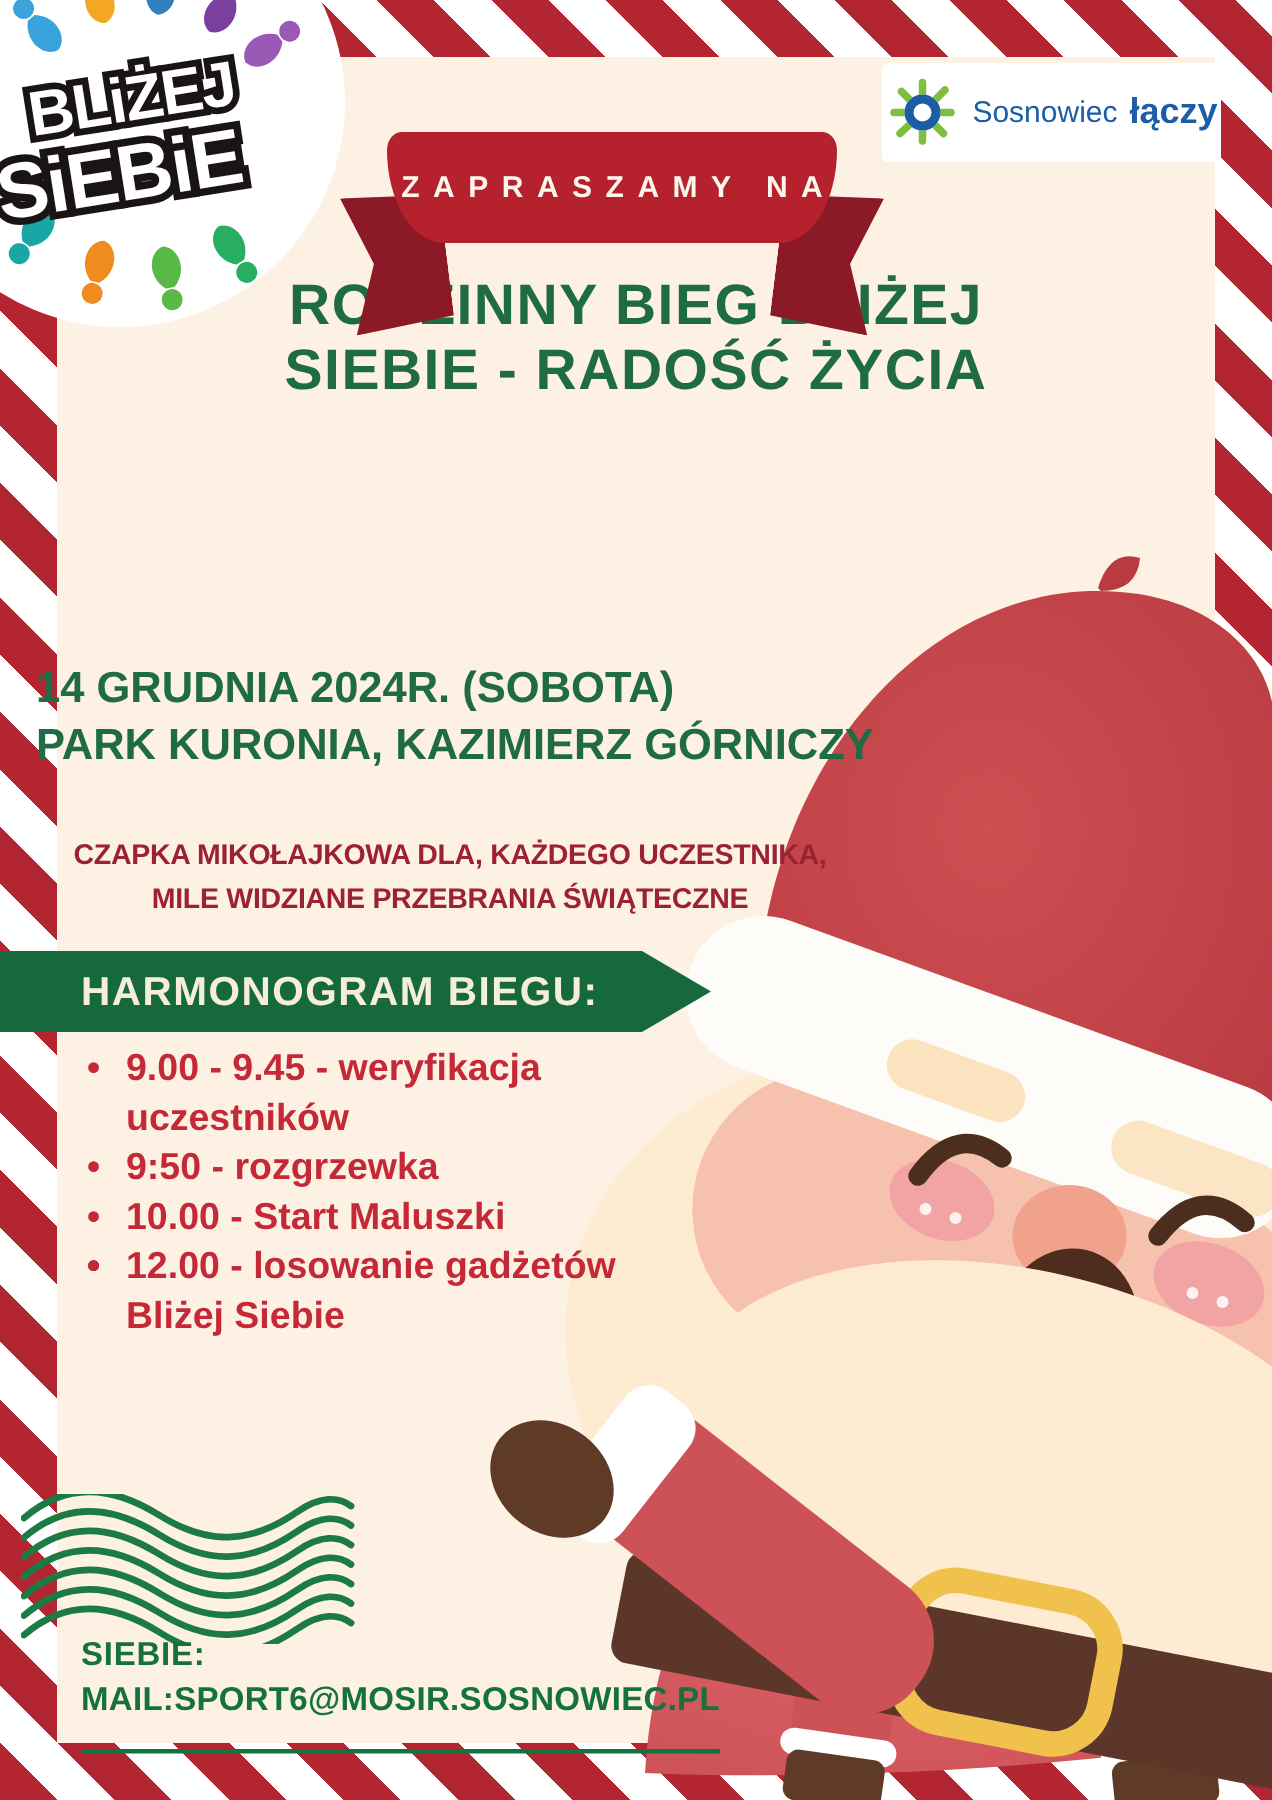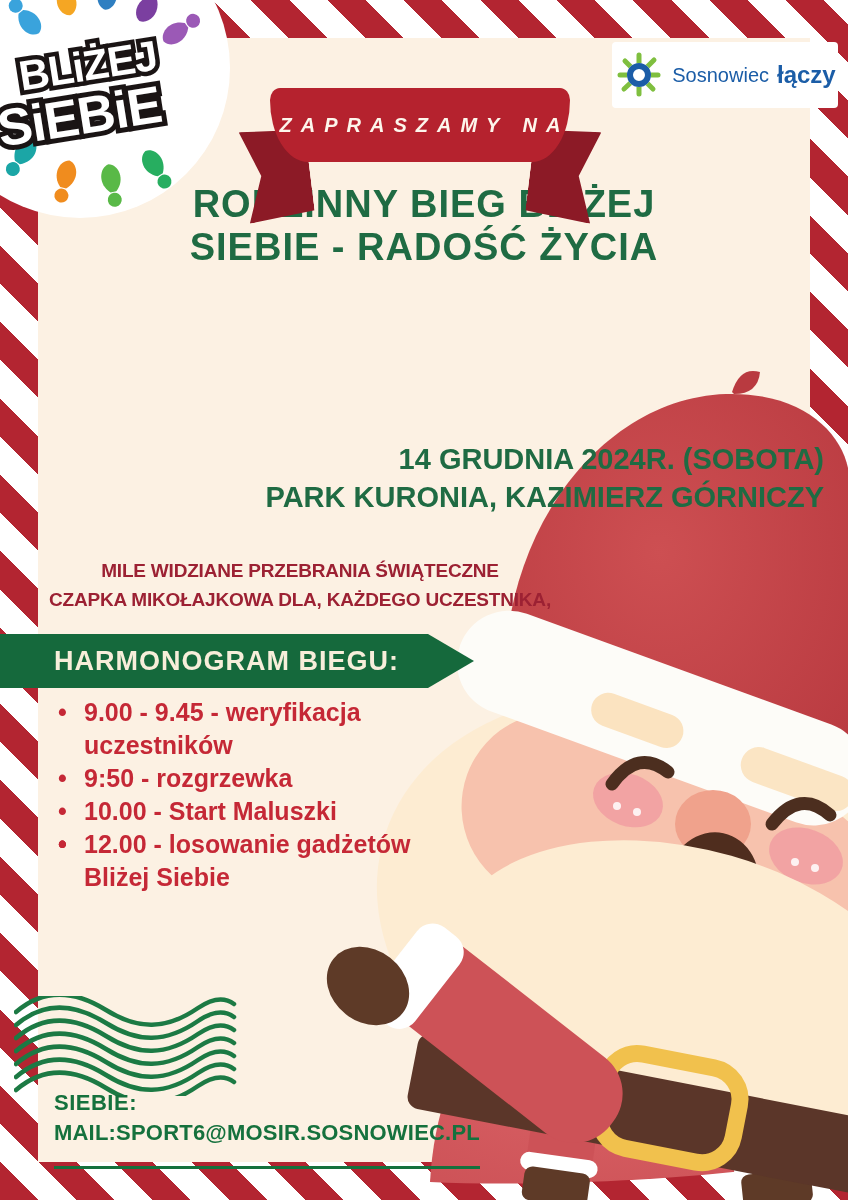--- a/index.html
+++ b/index.html
@@ -11,41 +11,41 @@
   .inner{position:absolute;inset:38px;background:#fcf1e3;z-index:0;}
   .santa-layer{position:absolute;inset:0;z-index:1;pointer-events:none;}
   .content{position:absolute;z-index:2;}
 
   
   .badge{position:absolute;left:-70px;top:-82px;width:300px;height:300px;border-radius:50%;
     background:#ffffff;z-index:3;}
 
   
   .partner{position:absolute;left:588px;top:42px;width:226px;height:66px;background:#ffffff;
-    border-radius:4px;display:flex;align-items:center;justify-content:center;gap:8px;z-index:3;margin-left:24px;}
+    border-radius:4px;display:flex;align-items:center;justify-content:center;gap:8px;z-index:3;}
   .partner-name{color:#1b5da7;font-size:20px;}
   .partner-suffix{color:#1b5da7;font-size:24px;font-weight:700;}
 
   
-  .ribbon{position:absolute;left:236px;top:80px;width:368px;height:160px;z-index:4;font-style:italic;}
+  .ribbon{position:absolute;left:224px;top:80px;width:368px;height:160px;z-index:4;}
   .ribbon-fold{position:absolute;width:66px;height:92px;background:#8c1a26;top:48px;}
   .ribbon-fold.left{left:8px;transform:rotate(-7deg);
     clip-path:polygon(0 0,100% 6%,100% 94%,0 100%,26% 50%);}
   .ribbon-fold.right{right:8px;transform:rotate(7deg);
     clip-path:polygon(0 6%,100% 0,74% 50%,100% 100%,0 94%);}
   .ribbon-band{position:absolute;left:34px;right:34px;top:8px;height:74px;background:#b5222e;
     border-radius:10px 10px 38px 38px / 12px 12px 62px 62px;
     display:flex;align-items:center;justify-content:center;}
   .ribbon-band span{color:#fdf6ec;font-size:20px;font-weight:700;letter-spacing:9px;padding-left:9px;}
 
   .title{left:40px;width:768px;top:183px;text-align:center;color:#1f6b43;
     font-size:38px;font-weight:800;line-height:1.13;letter-spacing:1px;}
   .run-title{left:40px;width:768px;top:314px;text-align:center;color:#c32b33;
     font-size:36px;font-weight:800;line-height:1.22;letter-spacing:23px;padding-left:23px;}
-  .datewhere{left:24px;width:800px;top:441px;text-align:right;color:#1f6b43;
+  .datewhere{left:24px;width:800px;top:441px;text-align:left;color:#1f6b43;
     font-size:29px;font-weight:800;line-height:1.3;}
   .note{left:0px;width:600px;top:556px;text-align:center;color:#9c2133;
     font-size:19px;font-weight:800;line-height:1.55;letter-spacing:-0.2px;}
 
   .banner{position:absolute;left:0;top:634px;width:474px;height:54px;background:#15693c;z-index:2;
     clip-path:polygon(0 0,calc(100% - 46px) 0,100% 50%,calc(100% - 46px) 100%,0 100%);
     display:flex;align-items:center;}
   .banner span{color:#f7eeda;font-size:27px;font-weight:800;letter-spacing:1px;padding-left:54px;}
 
   .schedule{left:52px;top:696px;width:470px;}
@@ -225,22 +225,22 @@
     <div>SIEBIE - RADOŚĆ ŻYCIA</div>
   </div>
 
 
   <div class="content datewhere abs">
     <div>14 GRUDNIA 2024R. (SOBOTA)</div>
     <div>PARK KURONIA, KAZIMIERZ GÓRNICZY</div>
   </div>
 
   <div class="content note abs">
+    <div>CZAPKA MIKOŁAJKOWA DLA, KAŻDEGO UCZESTNIKA,</div>
     <div>MILE WIDZIANE PRZEBRANIA ŚWIĄTECZNE</div>
-    <div>CZAPKA MIKOŁAJKOWA DLA, KAŻDEGO UCZESTNIKA,</div>
   </div>
 
   <div class="banner">
     <span>HARMONOGRAM BIEGU:</span>
   </div>
 
   <div class="content schedule abs">
     <ul>
       <li><span class="dot">•</span><span class="txt">9.00 - 9.45 - weryfikacja
 uczestników</span></li>

